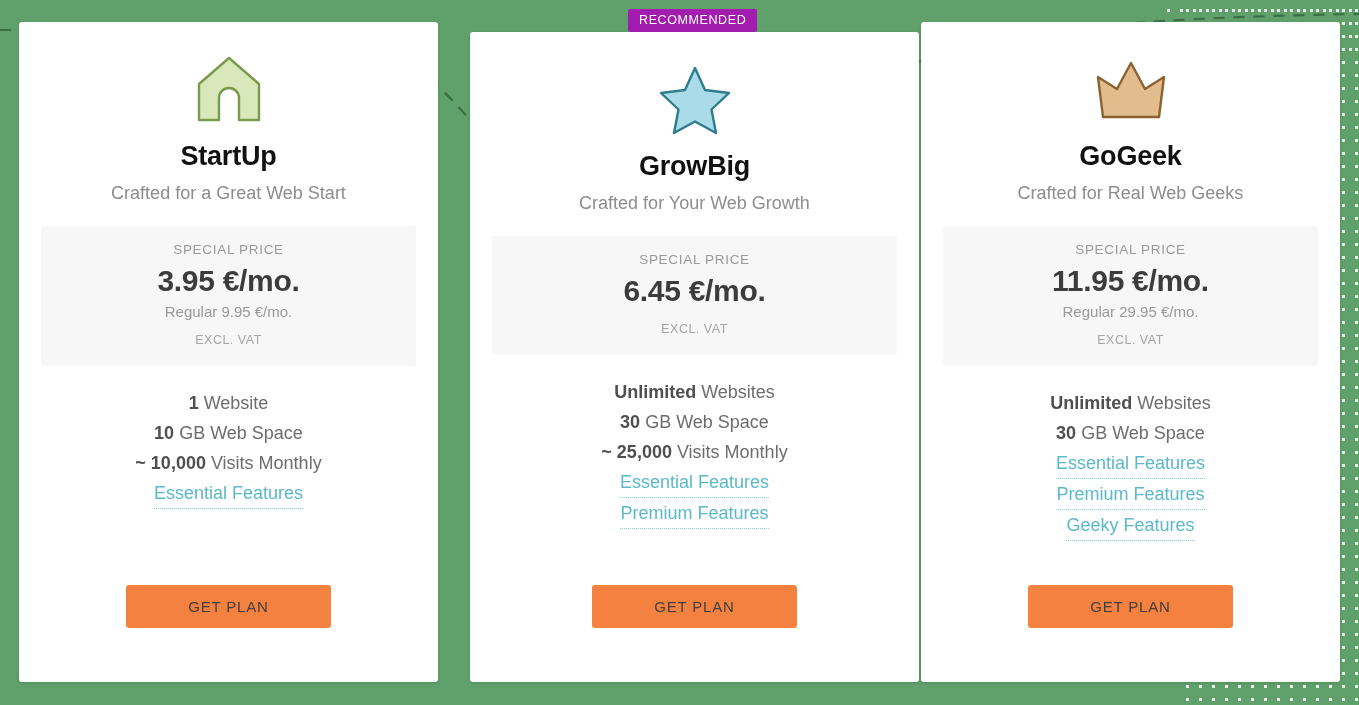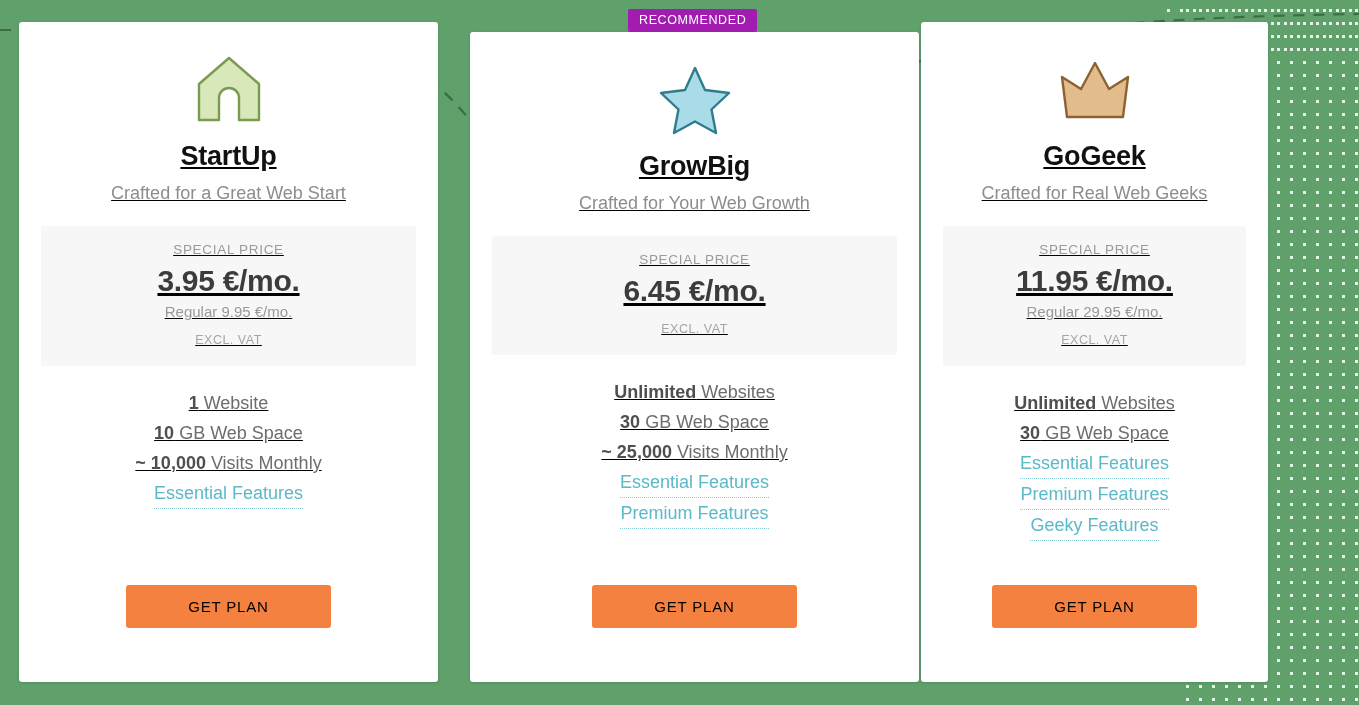--- a/index.html
+++ b/index.html
@@ -58,25 +58,24 @@
     height: 705px;
   }
 
   .card {
     position: absolute;
     background: #ffffff;
     border-radius: 3px;
     box-shadow: 0 1px 3px rgba(0,0,0,0.13);
     padding: 0 22px;
     text-align: center;
-    text-decoration: underline;
   }
   .card-start  { left: 19px;  top: 22px; width: 419px; height: 660px; }
   .card-mid    { left: 470px; top: 32px; width: 449px; height: 650px; }
-  .card-geek   { left: 921px; top: 22px; width: 347px; height: 660px; }
+  .card-geek   { left: 921px; top: 22px; width: 419px; height: 660px; }
 
   
   .badge {
     position: absolute;
     left: 628px;
     top: 9px;
     background: #a21caf;
     color: #ffffff;
     font-size: 12.5px;
     letter-spacing: 0.6px;
@@ -165,21 +164,21 @@
     line-height: 30px;
     text-decoration: none;
     border-bottom: 1px dotted #86ccd8;
     cursor: pointer;
   }
 
   
   .cta-wrap { position: absolute; left: 0; right: 0; bottom: 54px; display: flex; justify-content: center; }
   .cta {
     background: #f4813f;
-    color: #000000;
+    color: #404040;
     border: none;
     border-radius: 3px;
     font-size: 15px;
     letter-spacing: 0.8px;
     font-family: "Liberation Sans", sans-serif;
     width: 205px;
     height: 43px;
     cursor: pointer;
   }
 </style>

